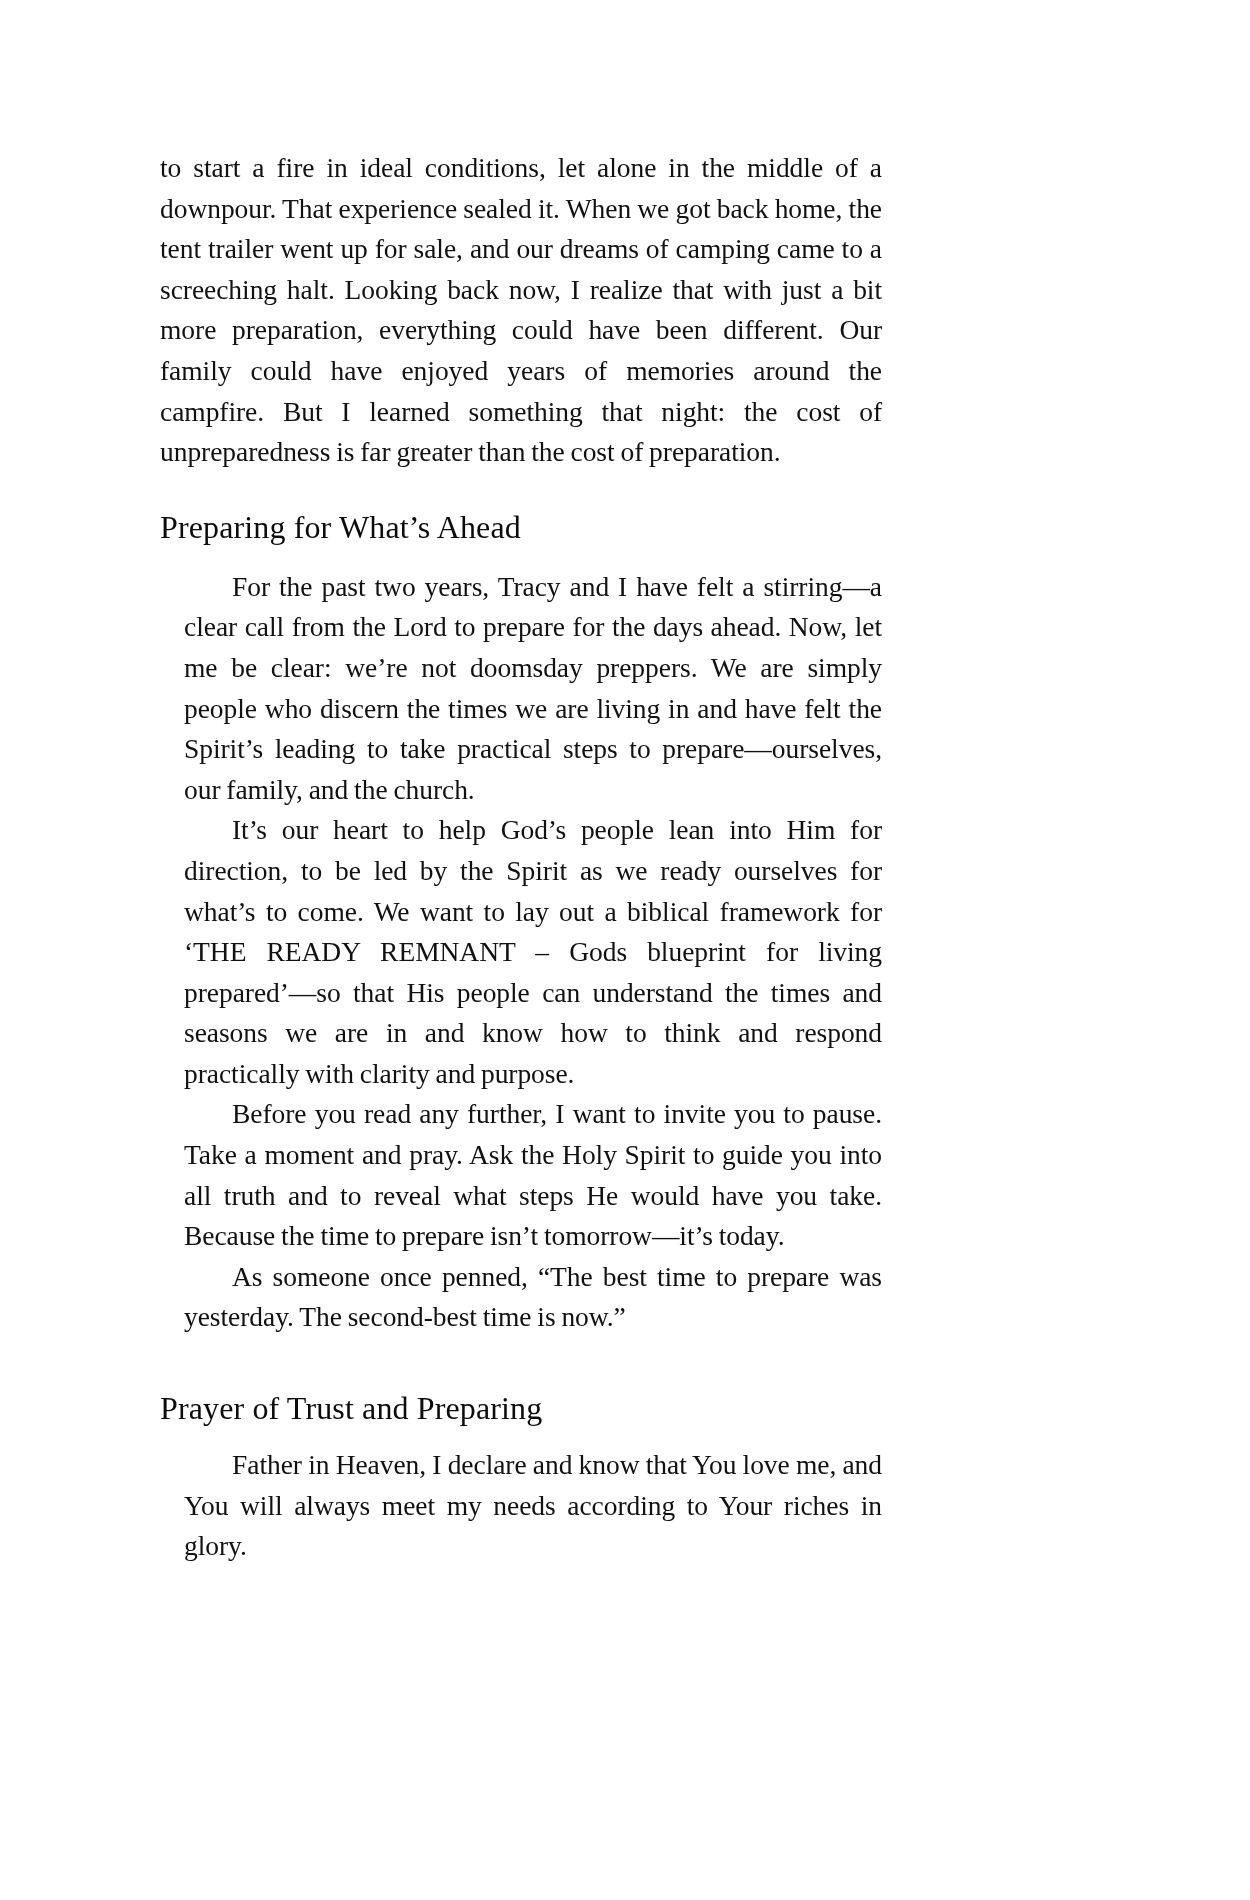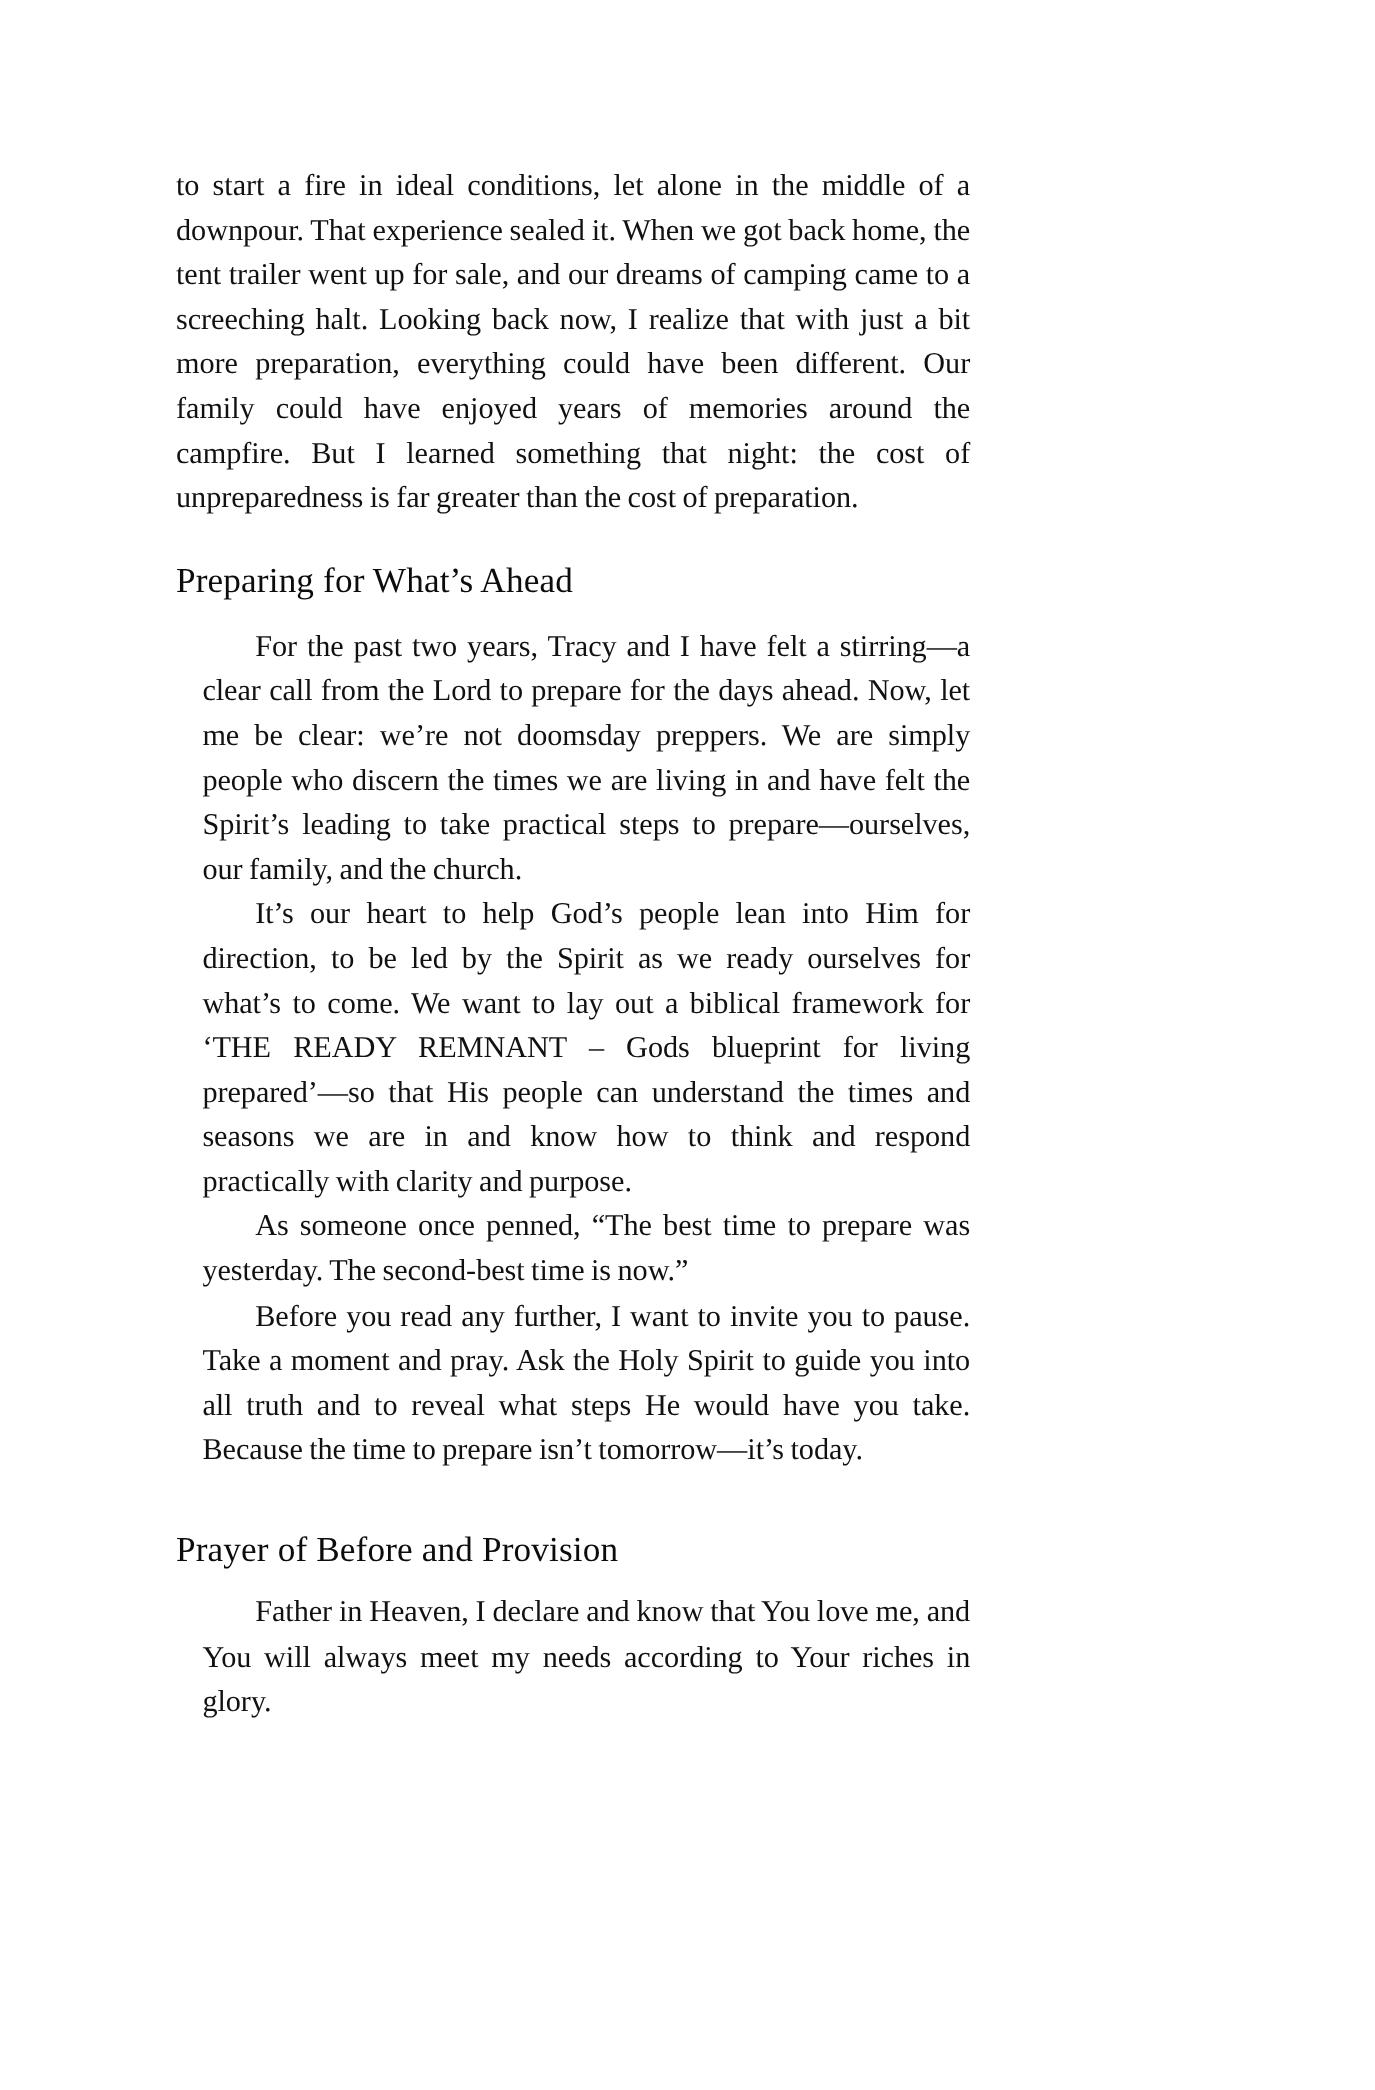--- a/index.html
+++ b/index.html
@@ -100,27 +100,27 @@
     <div class="gap-before-heading"></div>
 
     <h2 class="section-heading">Preparing for What’s Ahead</h2>
 
     <div class="gap-after-heading"></div>
 
     <p class="body-para indented tight">For the past two years, Tracy and I have felt a stirring—a clear call from the Lord to prepare for the days ahead. Now, let me be clear: we’re not doomsday preppers. We are simply people who discern the times we are living in and have felt the Spirit’s leading to take practical steps to prepare—ourselves, our family, and the church.</p>
 
     <p class="body-para indented tight">It’s our heart to help God’s people lean into Him for direction, to be led by the Spirit as we ready ourselves for what’s to come. We want to lay out a biblical framework for ‘THE READY REMNANT – Gods blueprint for living prepared’—so that His people can understand the times and seasons we are in and know how to think and respond practically with clarity and purpose.</p>
 
+    <p class="body-para indented tight">Before you read any further, I want to invite you to pause. Take a moment and pray. Ask the Holy Spirit to guide you into all truth and to reveal what steps He would have you take. Because the time to prepare isn’t tomorrow—it’s today.</p>
+
     <p class="body-para indented tight">As someone once penned, “The best time to prepare was yesterday. The second-best time is now.”</p>
-
-    <p class="body-para indented tight">Before you read any further, I want to invite you to pause. Take a moment and pray. Ask the Holy Spirit to guide you into all truth and to reveal what steps He would have you take. Because the time to prepare isn’t tomorrow—it’s today.</p>
 
     <div class="gap-before-heading2"></div>
 
-    <h2 class="section-heading">Prayer of Before and Provision</h2>
+    <h2 class="section-heading">Prayer of Trust and Preparing</h2>
 
     <div class="gap-after-heading2"></div>
 
     <p class="body-para indented tight">Father in Heaven, I declare and know that You love me, and You will always meet my needs according to Your riches in glory.</p>
 
   </div>
 
   <div class="footer">
     <div class="footer-inner">
       <span class="page-number">2</span>

